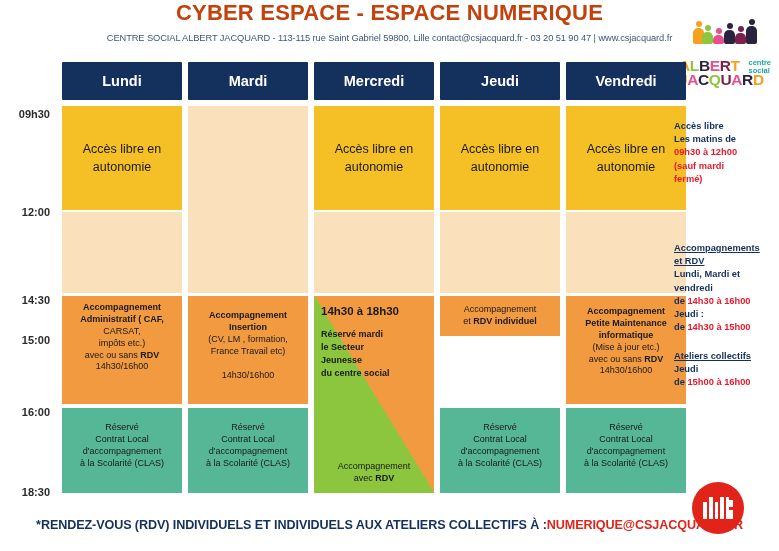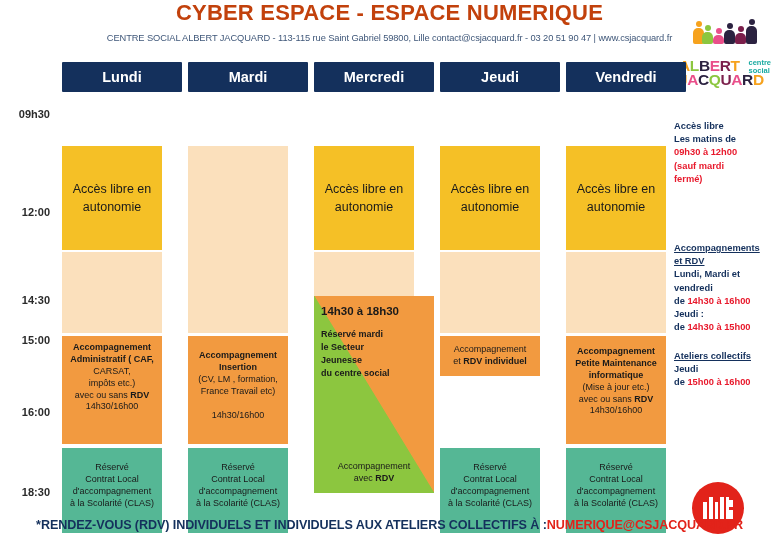--- a/index.html
+++ b/index.html
@@ -110,41 +110,40 @@
     color: #2b2b2b;
     white-space: nowrap;
   }
 
   .daycol {
     position: absolute;
     width: 120px;
     top: 0;
   }
   .dayhead {
-    height: 30px;
+    height: 38px;
     background: #14305c;
     color: #ffffff;
     font-size: 14.5px;
     font-weight: bold;
     display: flex;
     align-items: center;
     justify-content: center;
     border-radius: 1px;
   }
   .cell {
     position: absolute;
-    width: 100px;
+    width: 120px;
     box-sizing: border-box;
     padding: 6px 5px;
     font-size: 9px;
     line-height: 1.32;
     text-align: center;
     color: #1a1a1a;
     overflow: hidden;
-    margin-top: 40px;
   }
   .cell.big {
     font-size: 12.5px;
     line-height: 1.45;
     display: flex;
     align-items: center;
     justify-content: center;
   }
   .c-yellow  { background: #f5c026; }
   .c-peach   { background: #fbe0bc; }

